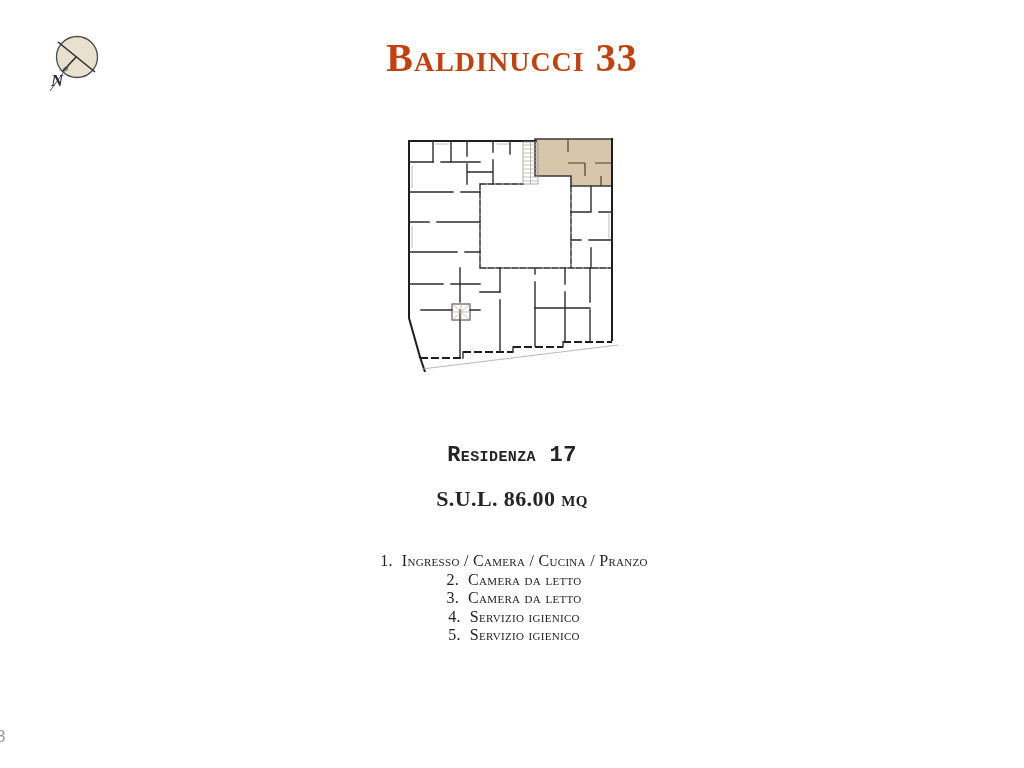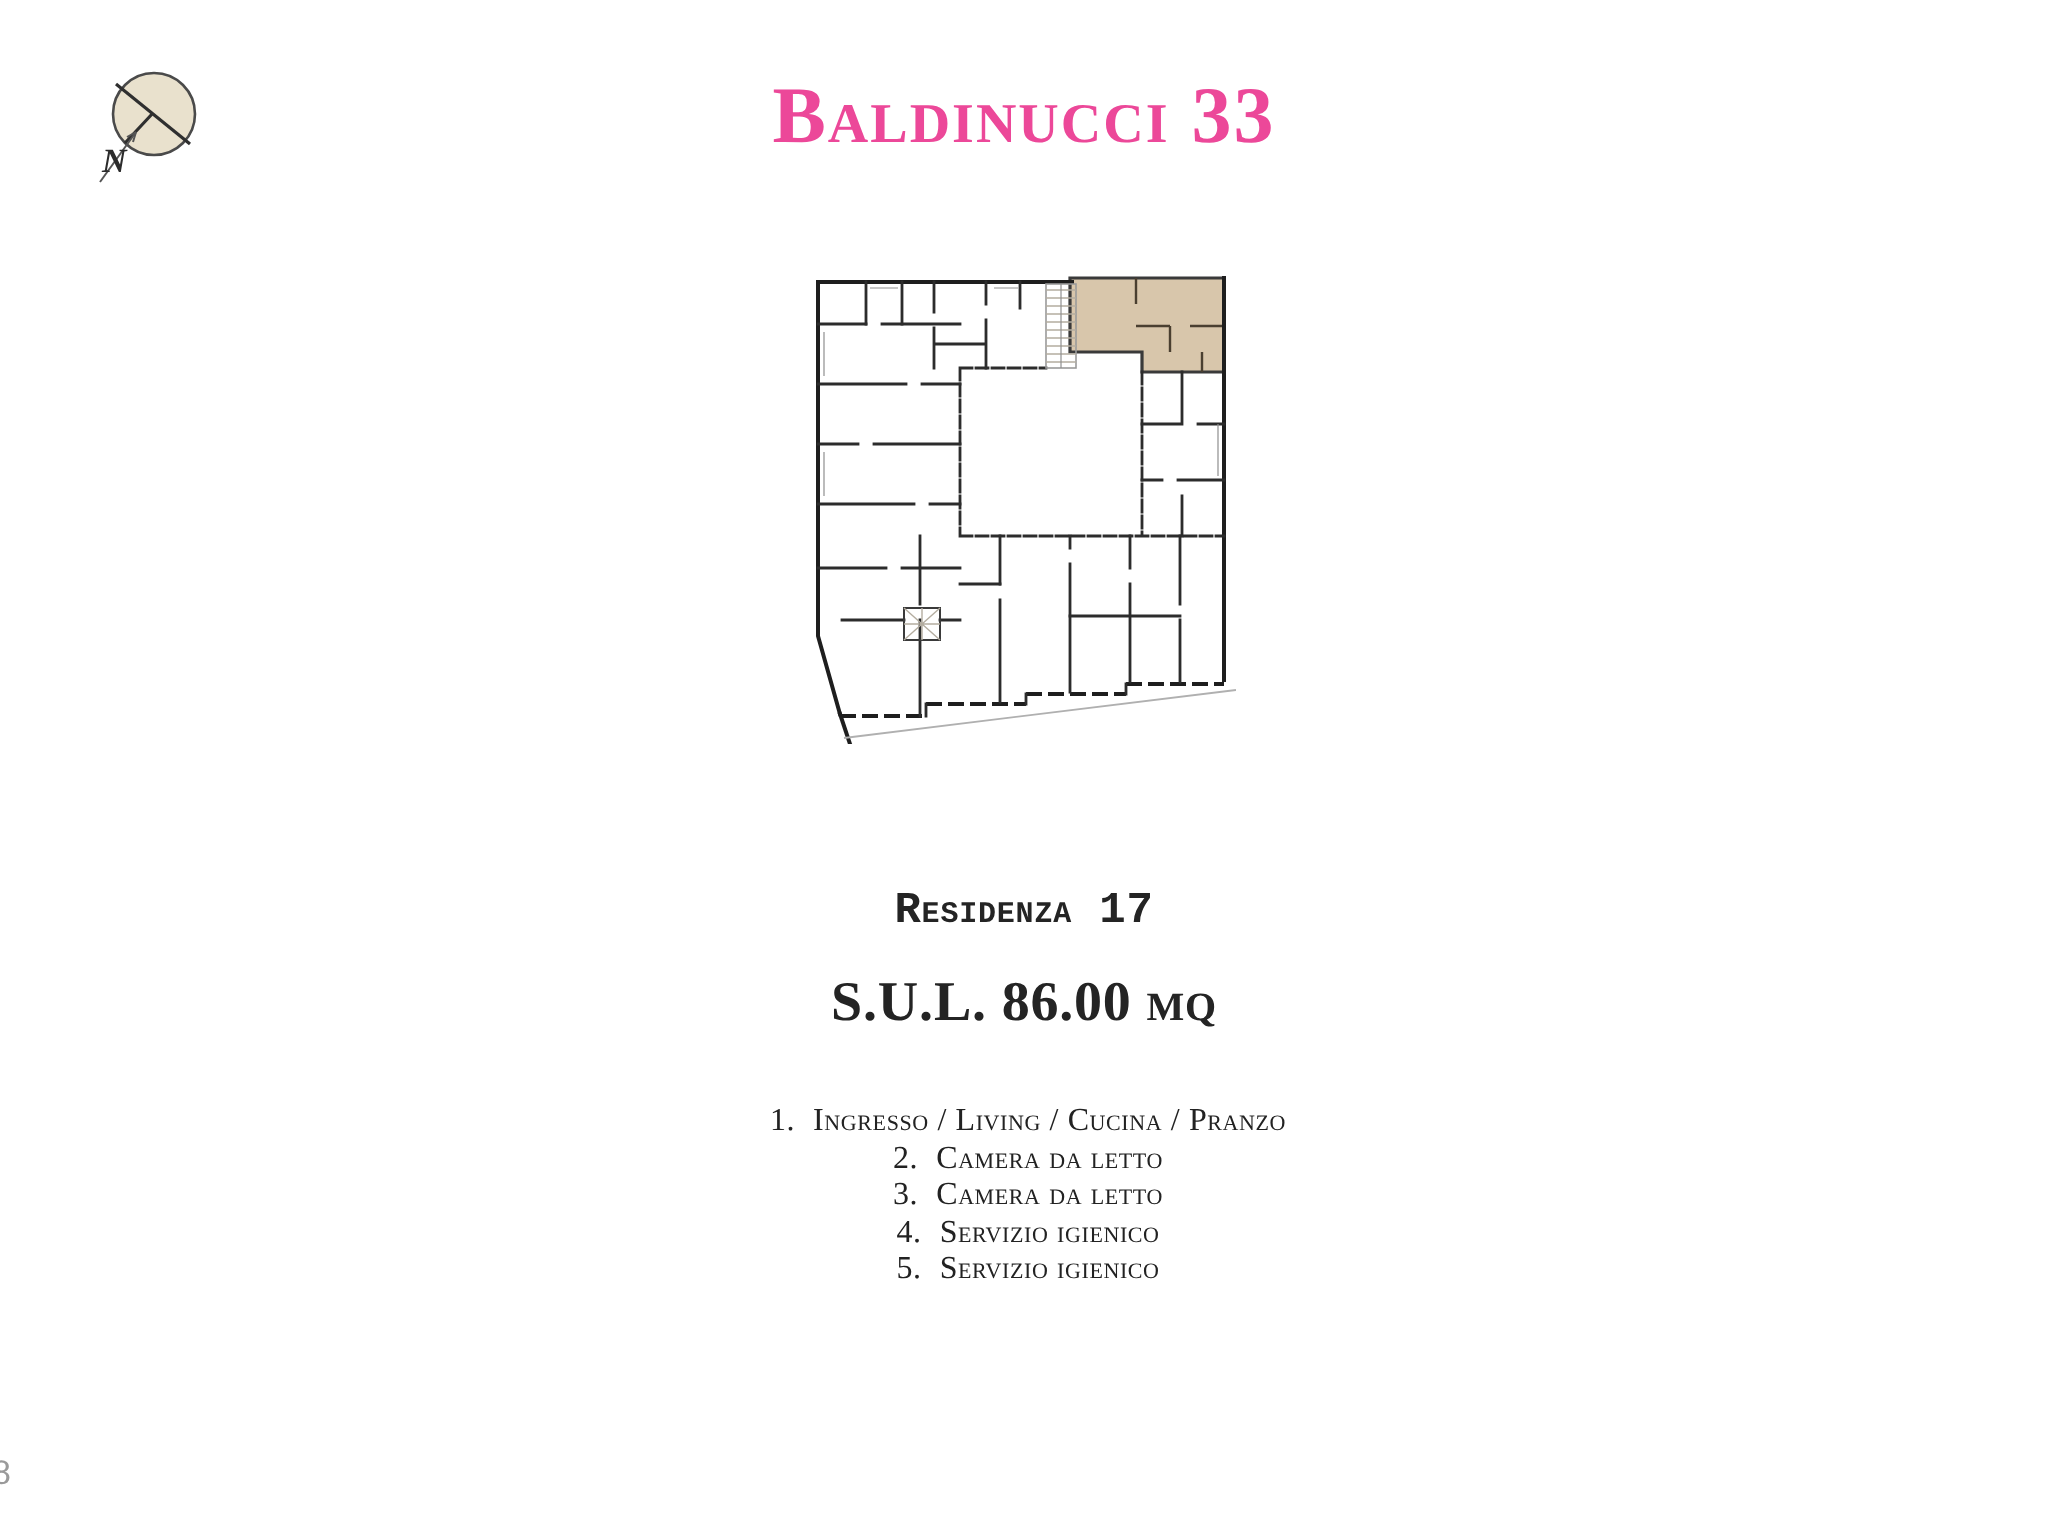--- a/index.html
+++ b/index.html
@@ -3,31 +3,31 @@
 <meta charset="utf-8">
 <style>
   html,body{margin:0;padding:0;}
   body{
     width:1024px;height:768px;position:relative;background:#ffffff;overflow:hidden;
     font-family:"Liberation Serif", serif;color:#242424;
   }
   .page-title{
     position:absolute;top:34px;left:0;width:1024px;text-align:center;
     font-size:40px;font-weight:bold;font-variant:small-caps;
-    letter-spacing:1px;color:#ec4899;
+    letter-spacing:1px;color:#c2410c;
   }
   .compass{position:absolute;left:45px;top:26px;width:64px;height:74px;}
   .planwrap{position:absolute;left:405px;top:130px;width:213px;height:242px;}
   .residence{
     position:absolute;top:443px;left:0;width:1024px;text-align:center;
     font-size:22px;font-weight:bold;font-variant:small-caps;letter-spacing:0.4px;font-family:Liberation Mono, monospace;
   }
   .area{
     position:absolute;top:486px;left:0;width:1024px;text-align:center;
-    font-size:28px;font-weight:bold;font-variant:small-caps;letter-spacing:0.4px;
+    font-size:22px;font-weight:bold;font-variant:small-caps;letter-spacing:0.4px;
   }
   .room-list{
     position:absolute;top:552px;left:0;width:1028px;text-align:center;
     font-size:16px;font-variant:small-caps;letter-spacing:0.3px;color:#222;
   }
   .room-list .row{line-height:18.5px;}
   .room-list .num{display:inline-block;margin-right:9px;}
   .page-number{
     position:absolute;left:-4px;top:727px;
     font-family:"Liberation Sans", sans-serif;font-size:17px;color:#9a9a9a;
@@ -99,21 +99,21 @@
 
   <path class="prop" d="M17,239 L213,215"></path>
 </svg>
 </div>
 
 <div class="residence">Residenza 17</div>
 <div class="area">S.U.L. 86.00 mq</div>
 
 <div class="room-list">
   <div class="row">
-    <span class="num">1.</span><span>Ingresso / Living / Cucina / Pranzo</span>
+    <span class="num">1.</span><span>Ingresso / Camera / Cucina / Pranzo</span>
   </div>
   <div class="row">
     <span class="num">2.</span><span>Camera da letto</span>
   </div>
   <div class="row">
     <span class="num">3.</span><span>Camera da letto</span>
   </div>
   <div class="row">
     <span class="num">4.</span><span>Servizio igienico</span>
   </div>

